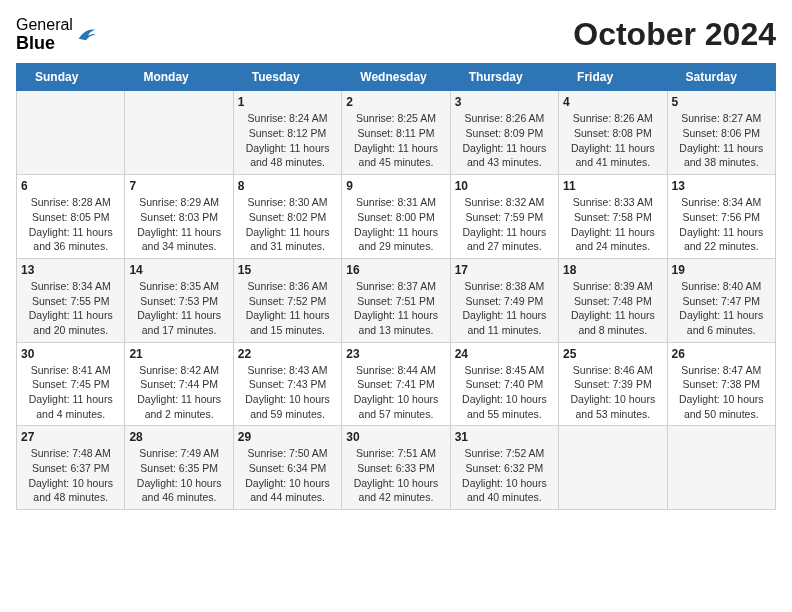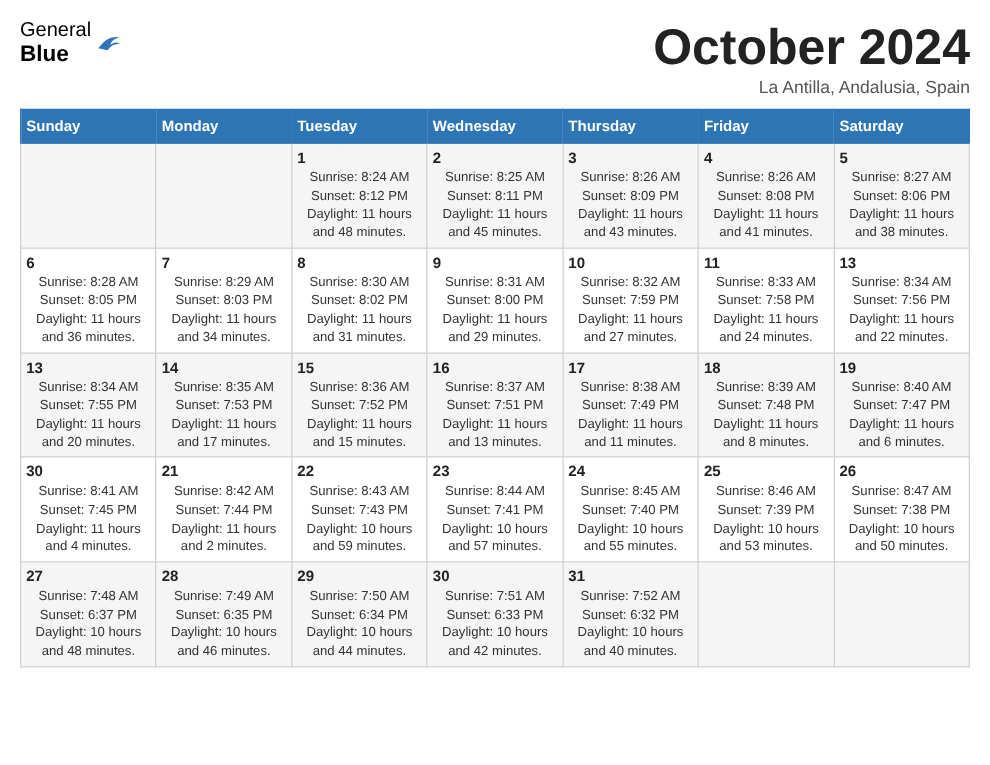--- a/index.html
+++ b/index.html
@@ -32,39 +32,39 @@
     }
     .logo-icon {
       width: 22px;
       height: 22px;
       margin-left: 2px;
     }
     .title-block {
       text-align: right;
     }
     .month-title {
-      font-size: 40px;
+      font-size: 32px;
       font-weight: bold;
       color: #222;
     }
     .location {
       font-size: 14px;
       color: #555;
     }
     table {
       width: 100%;
       border-collapse: collapse;
       font-size: 11px;
     }
     thead tr {
       background-color: #2e75b6;
       color: #fff;
     }
     thead th {
-      padding: 6px 4px;
+      padding: 6px 18px;
       text-align: left;
       font-size: 12px;
       font-weight: bold;
       border: 1px solid #2e75b6;
     }
     tbody tr {
       vertical-align: top;
     }
     tbody td {
       border: 1px solid #d0d0d0;
@@ -99,21 +99,20 @@
     <div class="logo-text">
       <span>General</span>
       <span class="logo-blue">Blue</span>
     </div>
     <svg class="logo-icon" viewBox="0 0 30 30" xmlns="http://www.w3.org/2000/svg">
       <path d="M5 20 Q15 5 28 8 Q20 10 18 16 Q25 12 28 15 Q20 15 15 22 Z" fill="#2e75b6"></path>
     </svg>
   </div>
   <div class="title-block">
     <div class="month-title">October 2024</div>
-    <div class="location">La Antilla, Andalusia, Spain</div>
   </div>
 </div>
 
 <table>
   <thead>
     <tr>
     <th>Sunday</th>
         <th>Monday</th>
         <th>Tuesday</th>
         <th>Wednesday</th>

